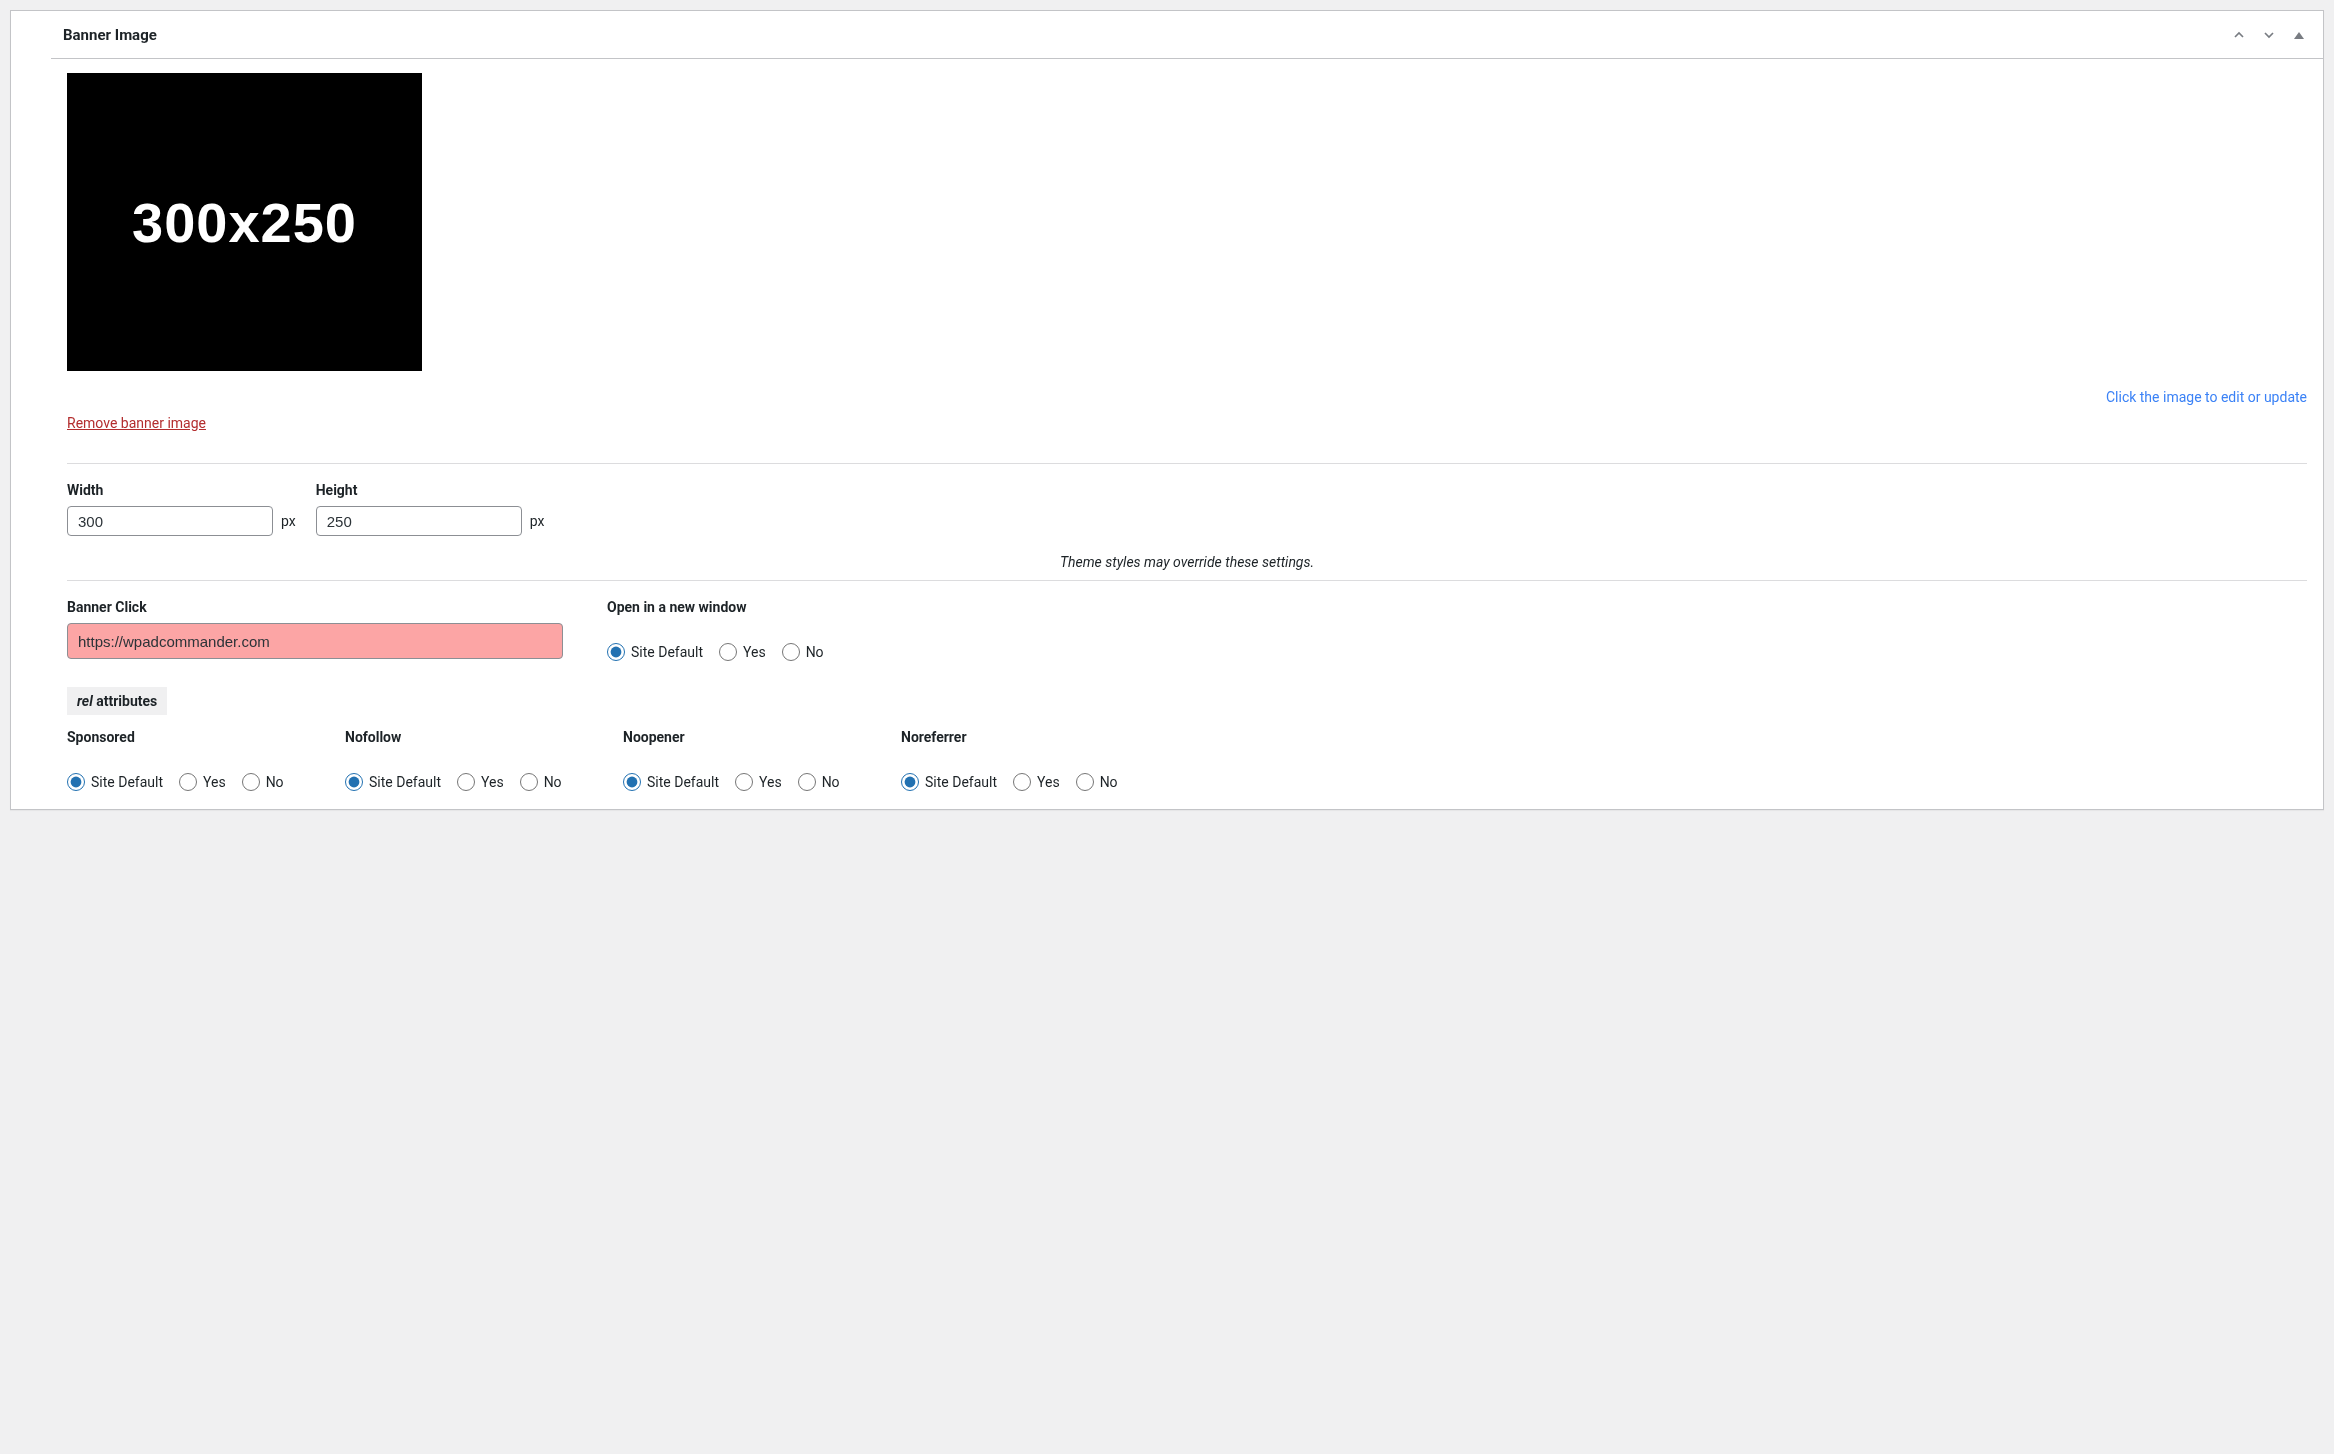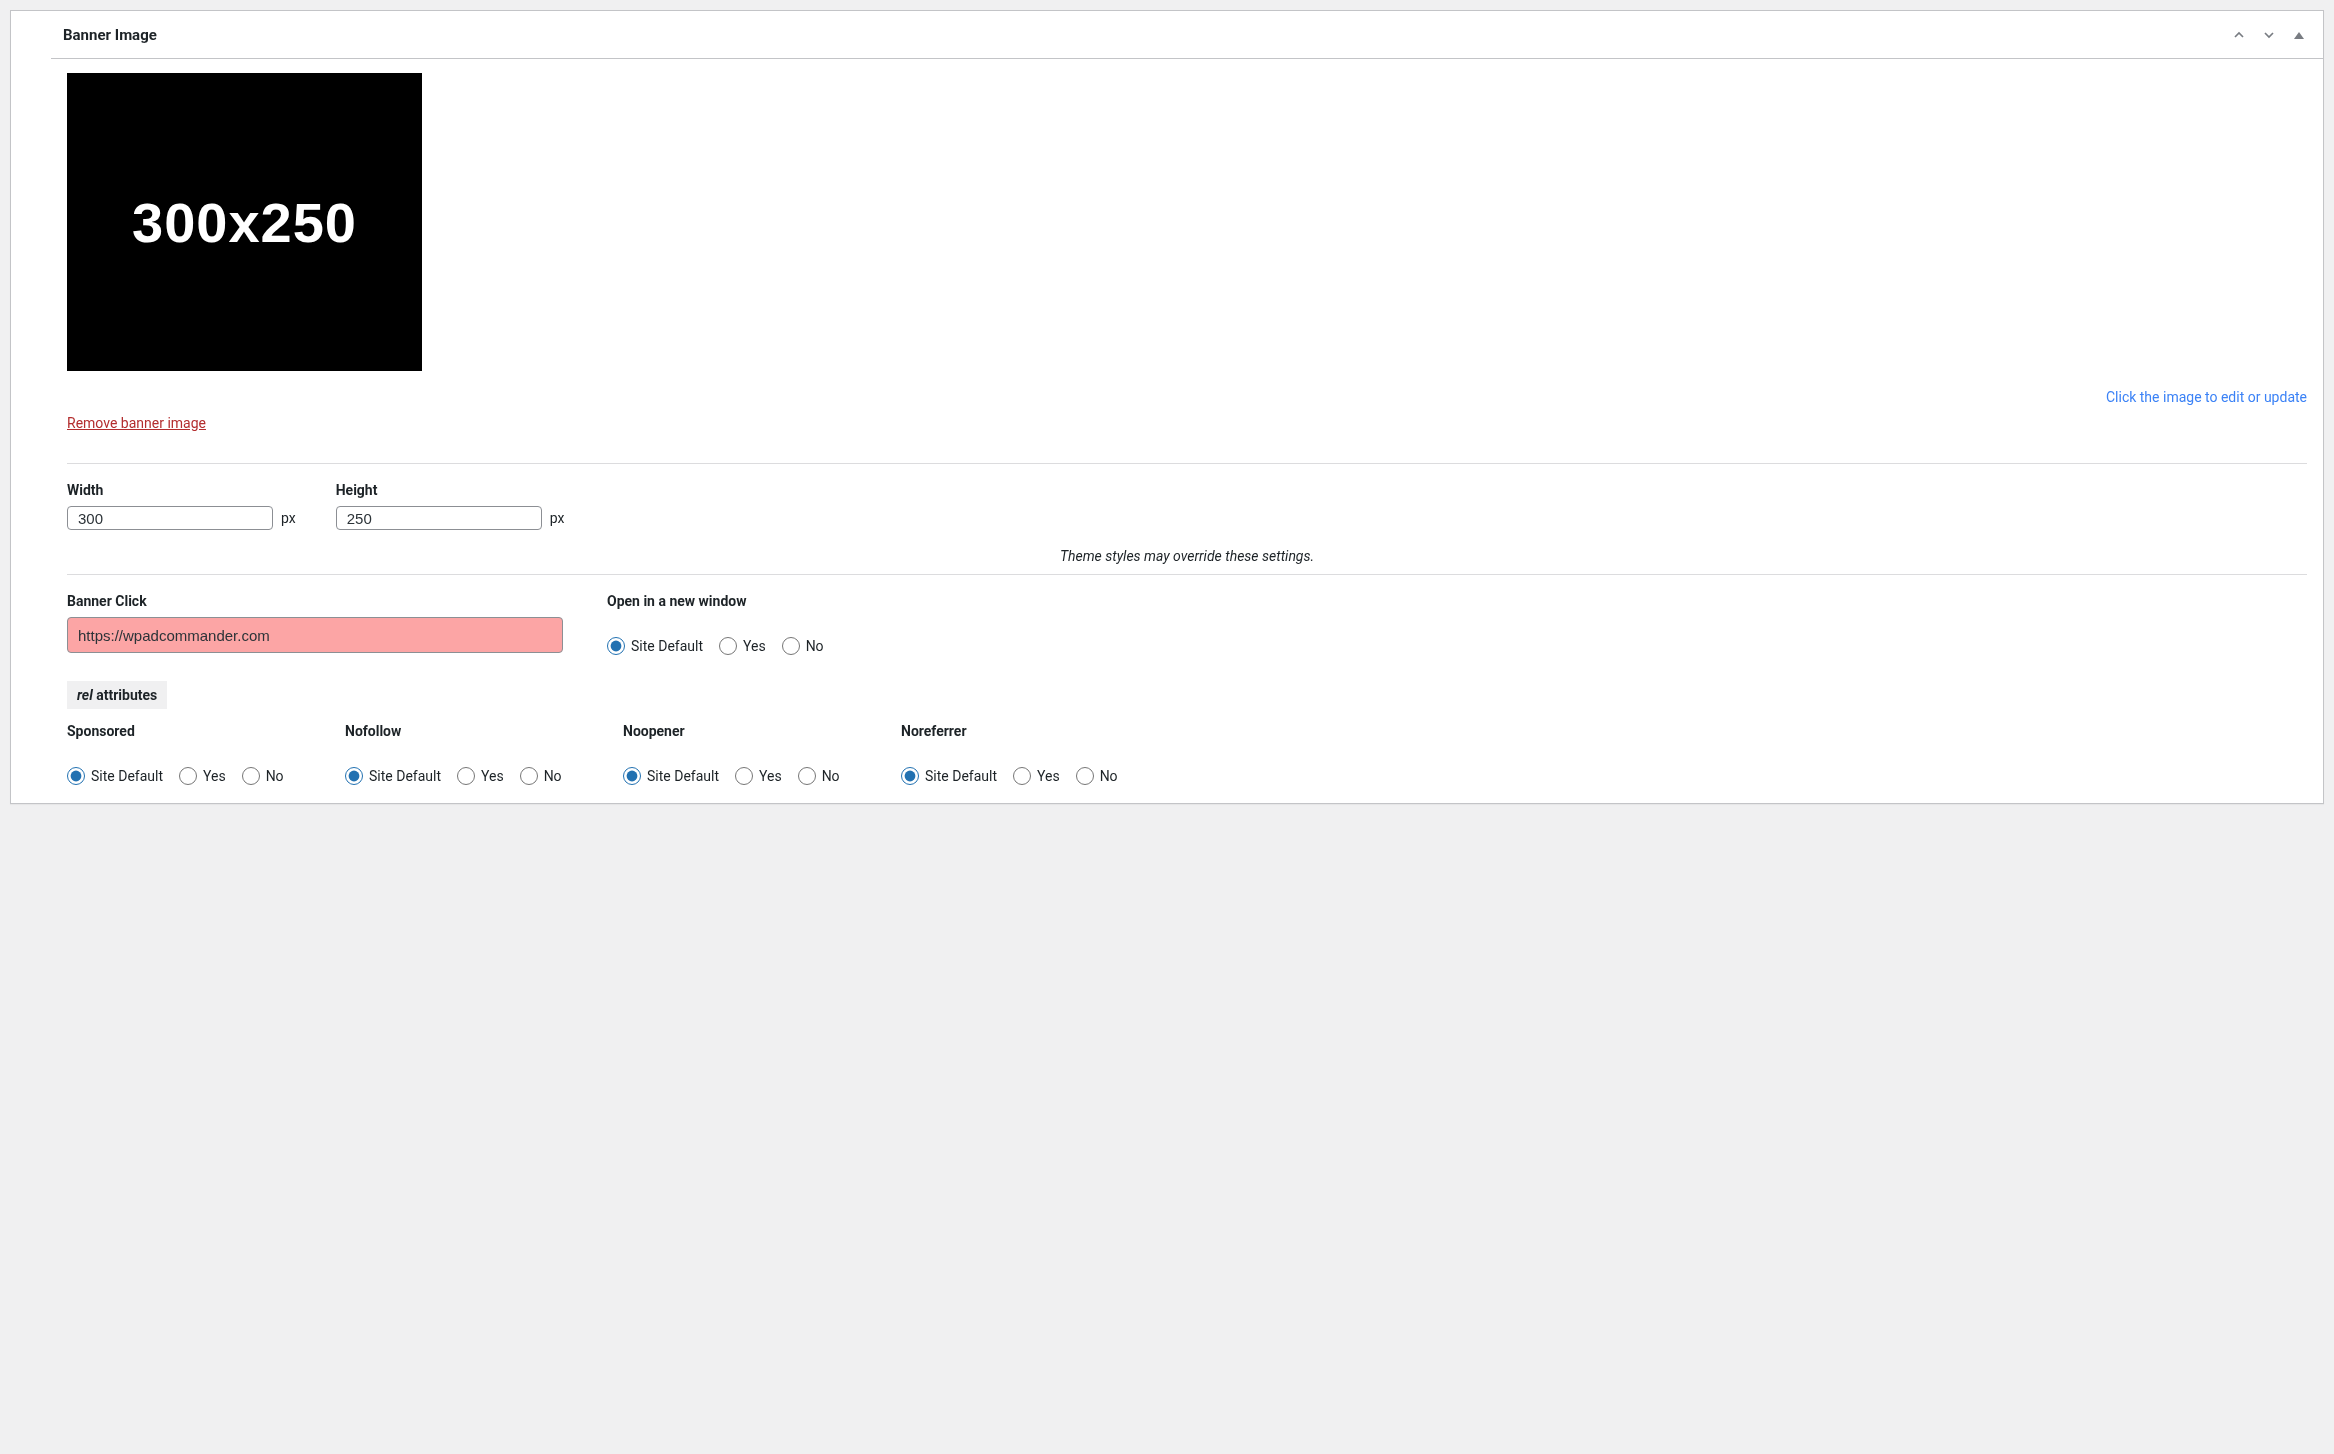--- a/index.html
+++ b/index.html
@@ -75,40 +75,40 @@
     margin-bottom: 22px;
     font-size: 14px;
   }
   hr.sep {
     border: none;
     border-top: 1px solid #dcdcde;
     margin: 10px 0 18px 0;
   }
   .row {
     display: flex;
-    gap: 40px;
+    gap: 20px;
   }
   .field-group {
     display: flex;
     flex-direction: column;
   }
   .field-label {
     font-weight: 700;
     font-size: 14px;
     margin-bottom: 8px;
     color: #1d2327;
   }
   .dim-wrap {
     display: flex;
     align-items: center;
     gap: 8px;
   }
   input[type="text"].num {
     width: 206px;
-    height: 24px;
+    height: 30px;
     padding: 4px 10px;
     border: 1px solid #8c8f94;
     border-radius: 4px;
     font-size: 15px;
     background: #fff;
     color: #2c3338;
   }
   .unit { color: #1d2327; font-size: 14px; }
   .note {
     font-style: italic;

